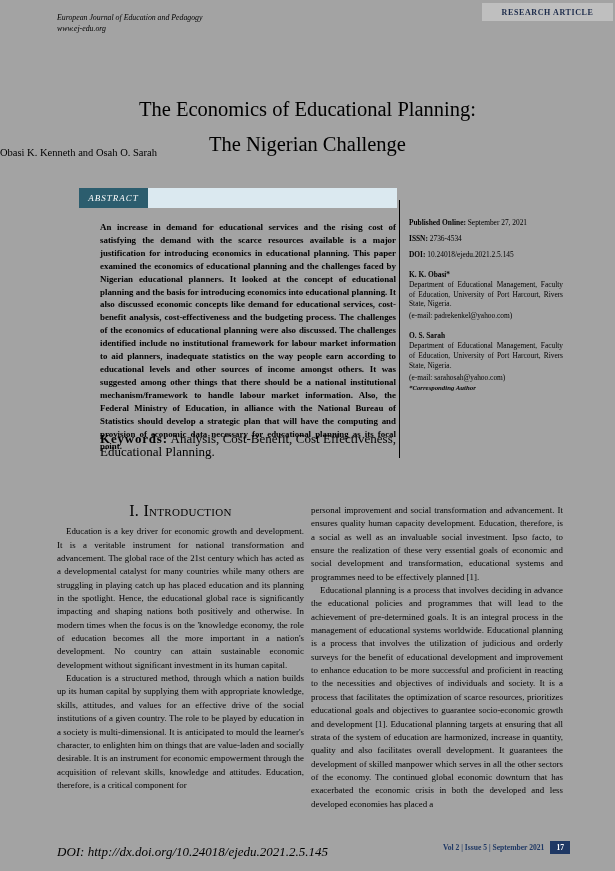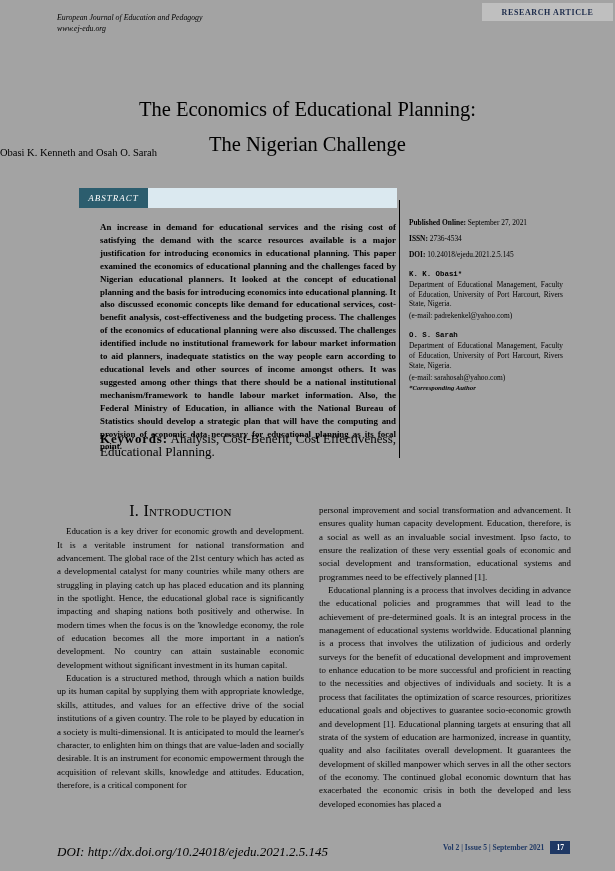--- a/index.html
+++ b/index.html
@@ -34,28 +34,28 @@
     font-size:13px;line-height:12.9px;text-align:justify;
   }
   .kw-label{font-weight:bold;letter-spacing:0.8px;}
   
   .vline{position:absolute;left:399px;top:200px;width:1px;height:258px;background:#000;}
   
   .sidebar{position:absolute;left:409px;top:218px;width:154px;font-size:7.4px;line-height:9.9px;}
   .sidebar p{margin:0 0 6px 0;}
   .sidebar .b{font-weight:bold;}
   .sidebar .author-block{margin-top:10px;}
-  .sidebar .author-name{font-weight:bold;margin-bottom:0;font-family:Liberation Mono, monospace;}
+  .sidebar .author-name{font-weight:bold;margin-bottom:0;}
   .sidebar .affiliation{text-align:justify;margin-bottom:2px;}
   .sidebar .email{margin-bottom:0;}
   .corresponding{font-size:6.8px;font-weight:bold;font-style:italic;margin-top:14px;}
   
   .col{position:absolute;top:504px;font-size:8.9px;line-height:13.35px;text-align:justify;}
   .col-left{left:57px;width:247px;}
-  .col-right{left:319px;width:252px;}
+  .col-right{left:311px;width:252px;}
   .section-heading{
     text-align:center;font-variant:small-caps;font-size:16px;font-weight:normal;
     margin:0 0 8px 0;letter-spacing:0.3px;
   }
   .col p{margin:0;text-indent:9px;}
   .col p.noindent{text-indent:0;}
   
   .footer-doi{position:absolute;left:57px;top:844px;font-style:italic;font-size:13px;}
   .footer-right{position:absolute;top:841px;right:45px;display:flex;align-items:center;gap:6px;}
   .footer-issue{color:#1f3864;font-weight:bold;font-size:7.6px;}

